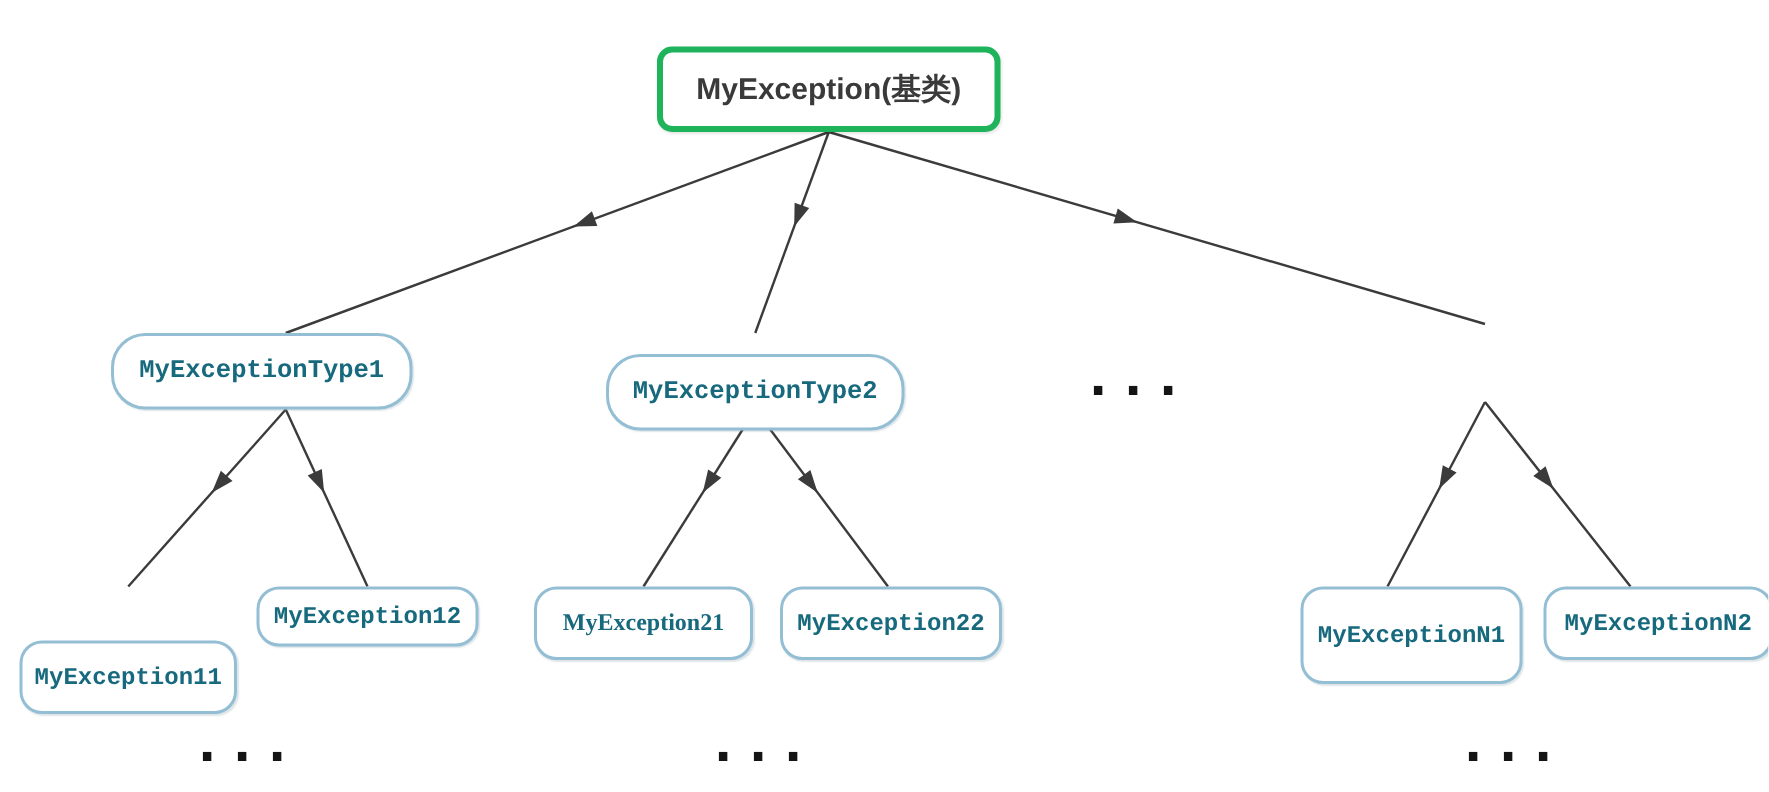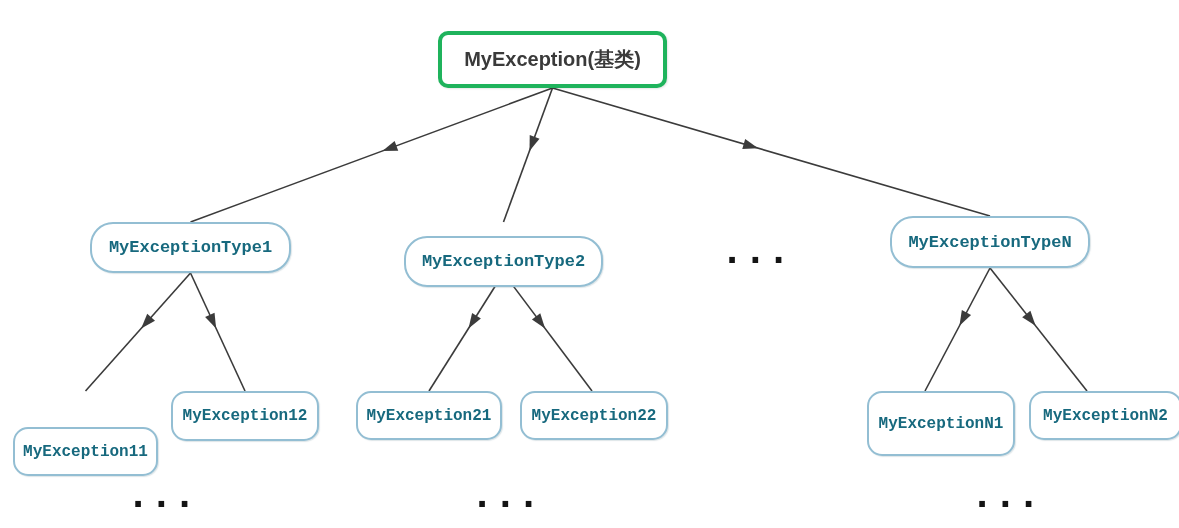--- a/index.html
+++ b/index.html
@@ -85,37 +85,34 @@
       <line x1="990" y1="268" x2="925" y2="391" stroke="var(--line-color)" stroke-width="1.6"></line>
       <polygon points="959.45,325.81 961.8608916339397,310.1183588643699 971.0559201912911,314.97752029711654" fill="var(--line-color)"></polygon>
       <line x1="990" y1="268" x2="1087" y2="391" stroke="var(--line-color)" stroke-width="1.6"></line>
       <polygon points="1035.59,325.81 1022.2184572195665,317.2518551267789 1030.3846357380094,310.81186068540524" fill="var(--line-color)"></polygon>
     </svg>
 
   <div class="node root" style="left: 438px; top: 31px; width: 229px; height: 57px;">
     <span>MyException(基类)</span>
   </div>
 
-  <div class="node blue lvl2" style="left: 90px; top: 222px; width: 201px; height: 51px;">
+  <div class="node blue lvl2" style="left: 74px; top: 222px; width: 201px; height: 51px;">
     <span>MyExceptionType1</span>
   </div>
   <div class="node blue lvl2" style="left: 404px; top: 236px; width: 199px; height: 51px;">
     <span>MyExceptionType2</span>
   </div>
-  <div class="node blue lvl2" style="left: 890px; top: 216px; width: 200px; height: 52px;">
-    <span>MyExceptionTypeN</span>
-  </div>
 
   <div class="node blue lvl3" style="left: 13px; top: 391px; width: 145px; height: 49px; margin-top: 36px;">
     <span>MyException11</span>
   </div>
-  <div class="node blue lvl3" style="left: 171px; top: 391px; width: 148px; height: 50px;">
+  <div class="node blue lvl3" style="left: 171px; top: 391px; width: 148px; height: 40px;">
     <span>MyException12</span>
   </div>
-  <div class="node blue lvl3" style="left: 356px; top: 391px; width: 146px; height: 49px;">
+  <div class="node blue lvl3" style="left: 356px; top: 391px; width: 146px; height: 49px; font-family: Liberation Serif, serif;">
     <span>MyException21</span>
   </div>
   <div class="node blue lvl3" style="left: 520px; top: 391px; width: 148px; height: 49px;">
     <span>MyException22</span>
   </div>
   <div class="node blue lvl3" style="left: 851px; top: 391px; width: 148px; height: 65px; margin-left: 16px;">
     <span>MyExceptionN1</span>
   </div>
   <div class="node blue lvl3" style="left: 1013px; top: 391px; width: 153px; height: 49px; margin-left: 16px;">
     <span>MyExceptionN2</span>

